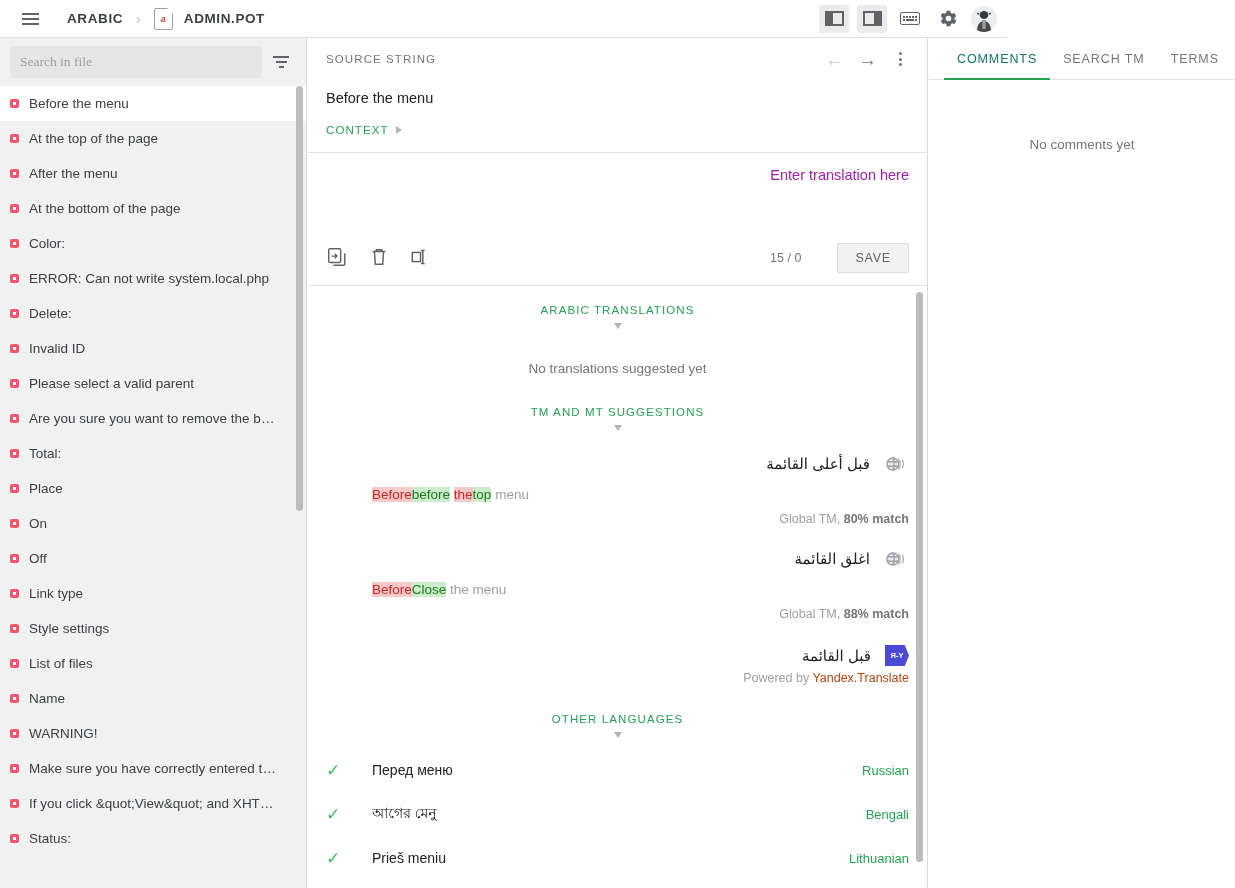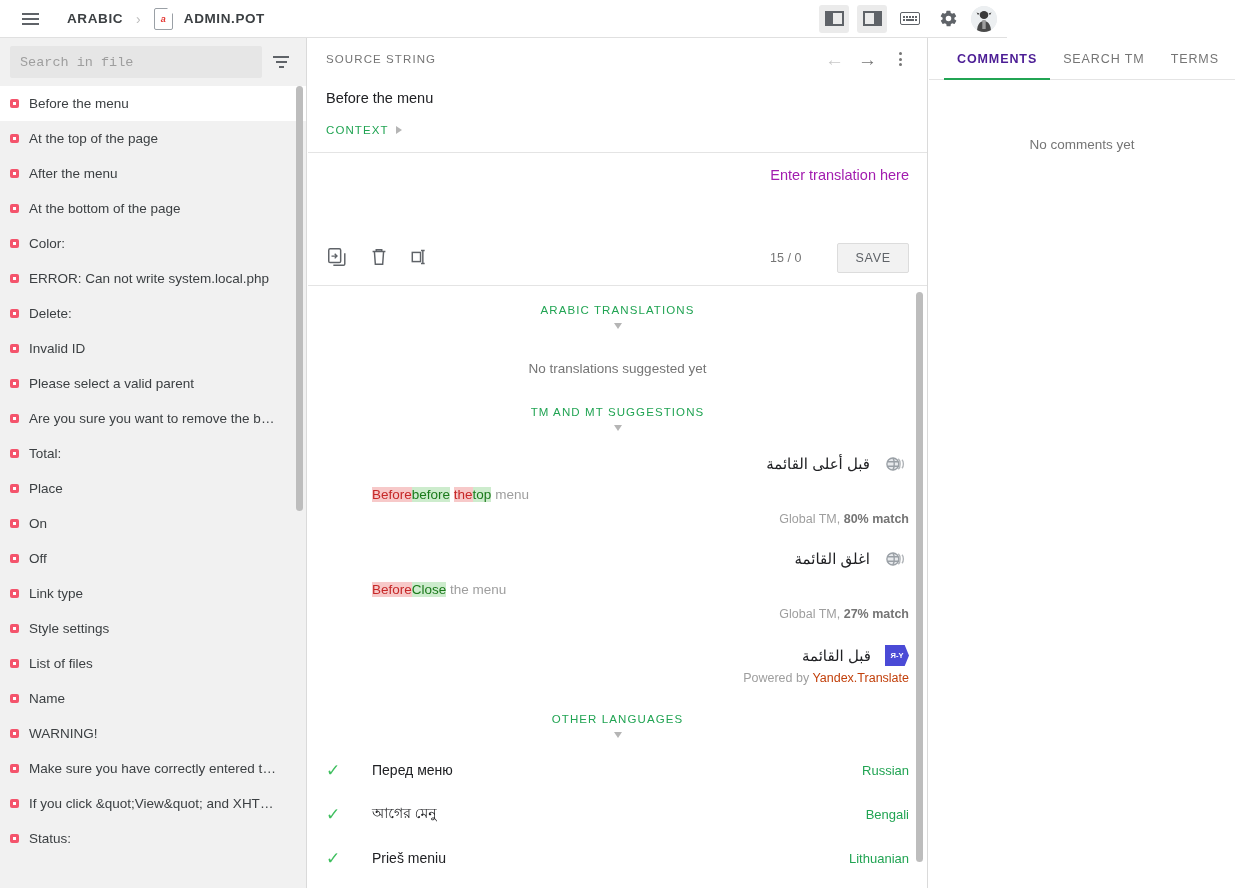--- a/index.html
+++ b/index.html
@@ -82,21 +82,21 @@
     position: absolute; left: 0; top: 38px; width: 307px; height: 850px;
     background: #f1f1f1; border-right: 1px solid #dadada; overflow: hidden;
   }
   .search-row {
     height: 48px; display: flex; align-items: center;
     padding: 0 14px 0 10px; gap: 8px; background: #f1f1f1;
   }
   .search-input {
     flex: 1; height: 32px; background: #e6e6e6; border: none; border-radius: 2px;
     padding: 0 10px; font-size: 13.5px; color: #5f6368;
-    font-family: Liberation Mono, monospace; outline: none;
+    font-family: Liberation Serif, serif; outline: none;
   }
   .search-input::placeholder { color: #9e9e9e; }
   .filter-icon {
     width: 22px; height: 22px; display: flex; flex-direction: column;
     align-items: center; justify-content: center; gap: 3px; cursor: pointer;
   }
   .filter-icon i { display: block; height: 2px; background: #5f6368; }
   .filter-icon i:nth-child(1) { width: 16px; }
   .filter-icon i:nth-child(2) { width: 11px; }
   .filter-icon i:nth-child(3) { width: 5px; }
@@ -231,21 +231,21 @@
   
   .rightp {
     position: absolute; left: 929px; top: 38px; width: 306px; height: 850px;
     background: #ffffff;
   }
   .tabs { display: flex; height: 42px; border-bottom: 1px solid #e4e4e4; padding-left: 15px; }
   .tab {
     display: flex; align-items: center; font-size: 12.5px; letter-spacing: .9px;
     color: #757575; padding: 0 13px; cursor: pointer; position: relative;
   }
-  .tab.active { color: #4c1d95; font-weight: bold; }
+  .tab.active { color: #0f766e; }
   .tab.active::after {
     content: ""; position: absolute; left: 0; right: 0; bottom: -1px;
     height: 2.5px; background: #21a453;
   }
   .empty-comments {
     text-align: center; font-size: 13.5px; color: #757575; padding-top: 57px;
   }
 </style>
 </head>
 <body>
@@ -492,21 +492,21 @@
             <span class="tm-target">اغلق القائمة</span>
             <span class="tm-globe">
               <svg viewBox="0 0 26 24" width="25" height="22" fill="none" stroke="#9aa0a6" stroke-width="1.5">
                 <circle cx="9" cy="12" r="6.5" fill="#e8eaed"></circle>
                 <path d="M9 5.5c2 2.2 2 10.8 0 13M3 9.5h12M3 14.5h12"></path>
                 <path d="M15 6.2c2.6 2.2 2.6 9.4 0 11.6M19 7.4c2 1.9 2 7.3 0 9.2" stroke="#b0b4b8"></path>
               </svg>
             </span>
           </div>
           <div class="tm-diff"><span class="del">Before</span><span class="ins">Close</span><span> the menu</span></div>
-          <div class="tm-meta"><span>Global TM, </span><b>27% match</b></div>
+          <div class="tm-meta"><span>Global TM, </span><b>88% match</b></div>
         </div>
       </div>
 
     <div class="mt-item">
       <div class="mt-top">
         <span class="tm-target">قبل القائمة</span>
         <span class="yx-badge">Я-Y</span>
       </div>
       <div class="mt-meta">
         <span>Powered by </span><a href="#">Yandex.Translate</a>

